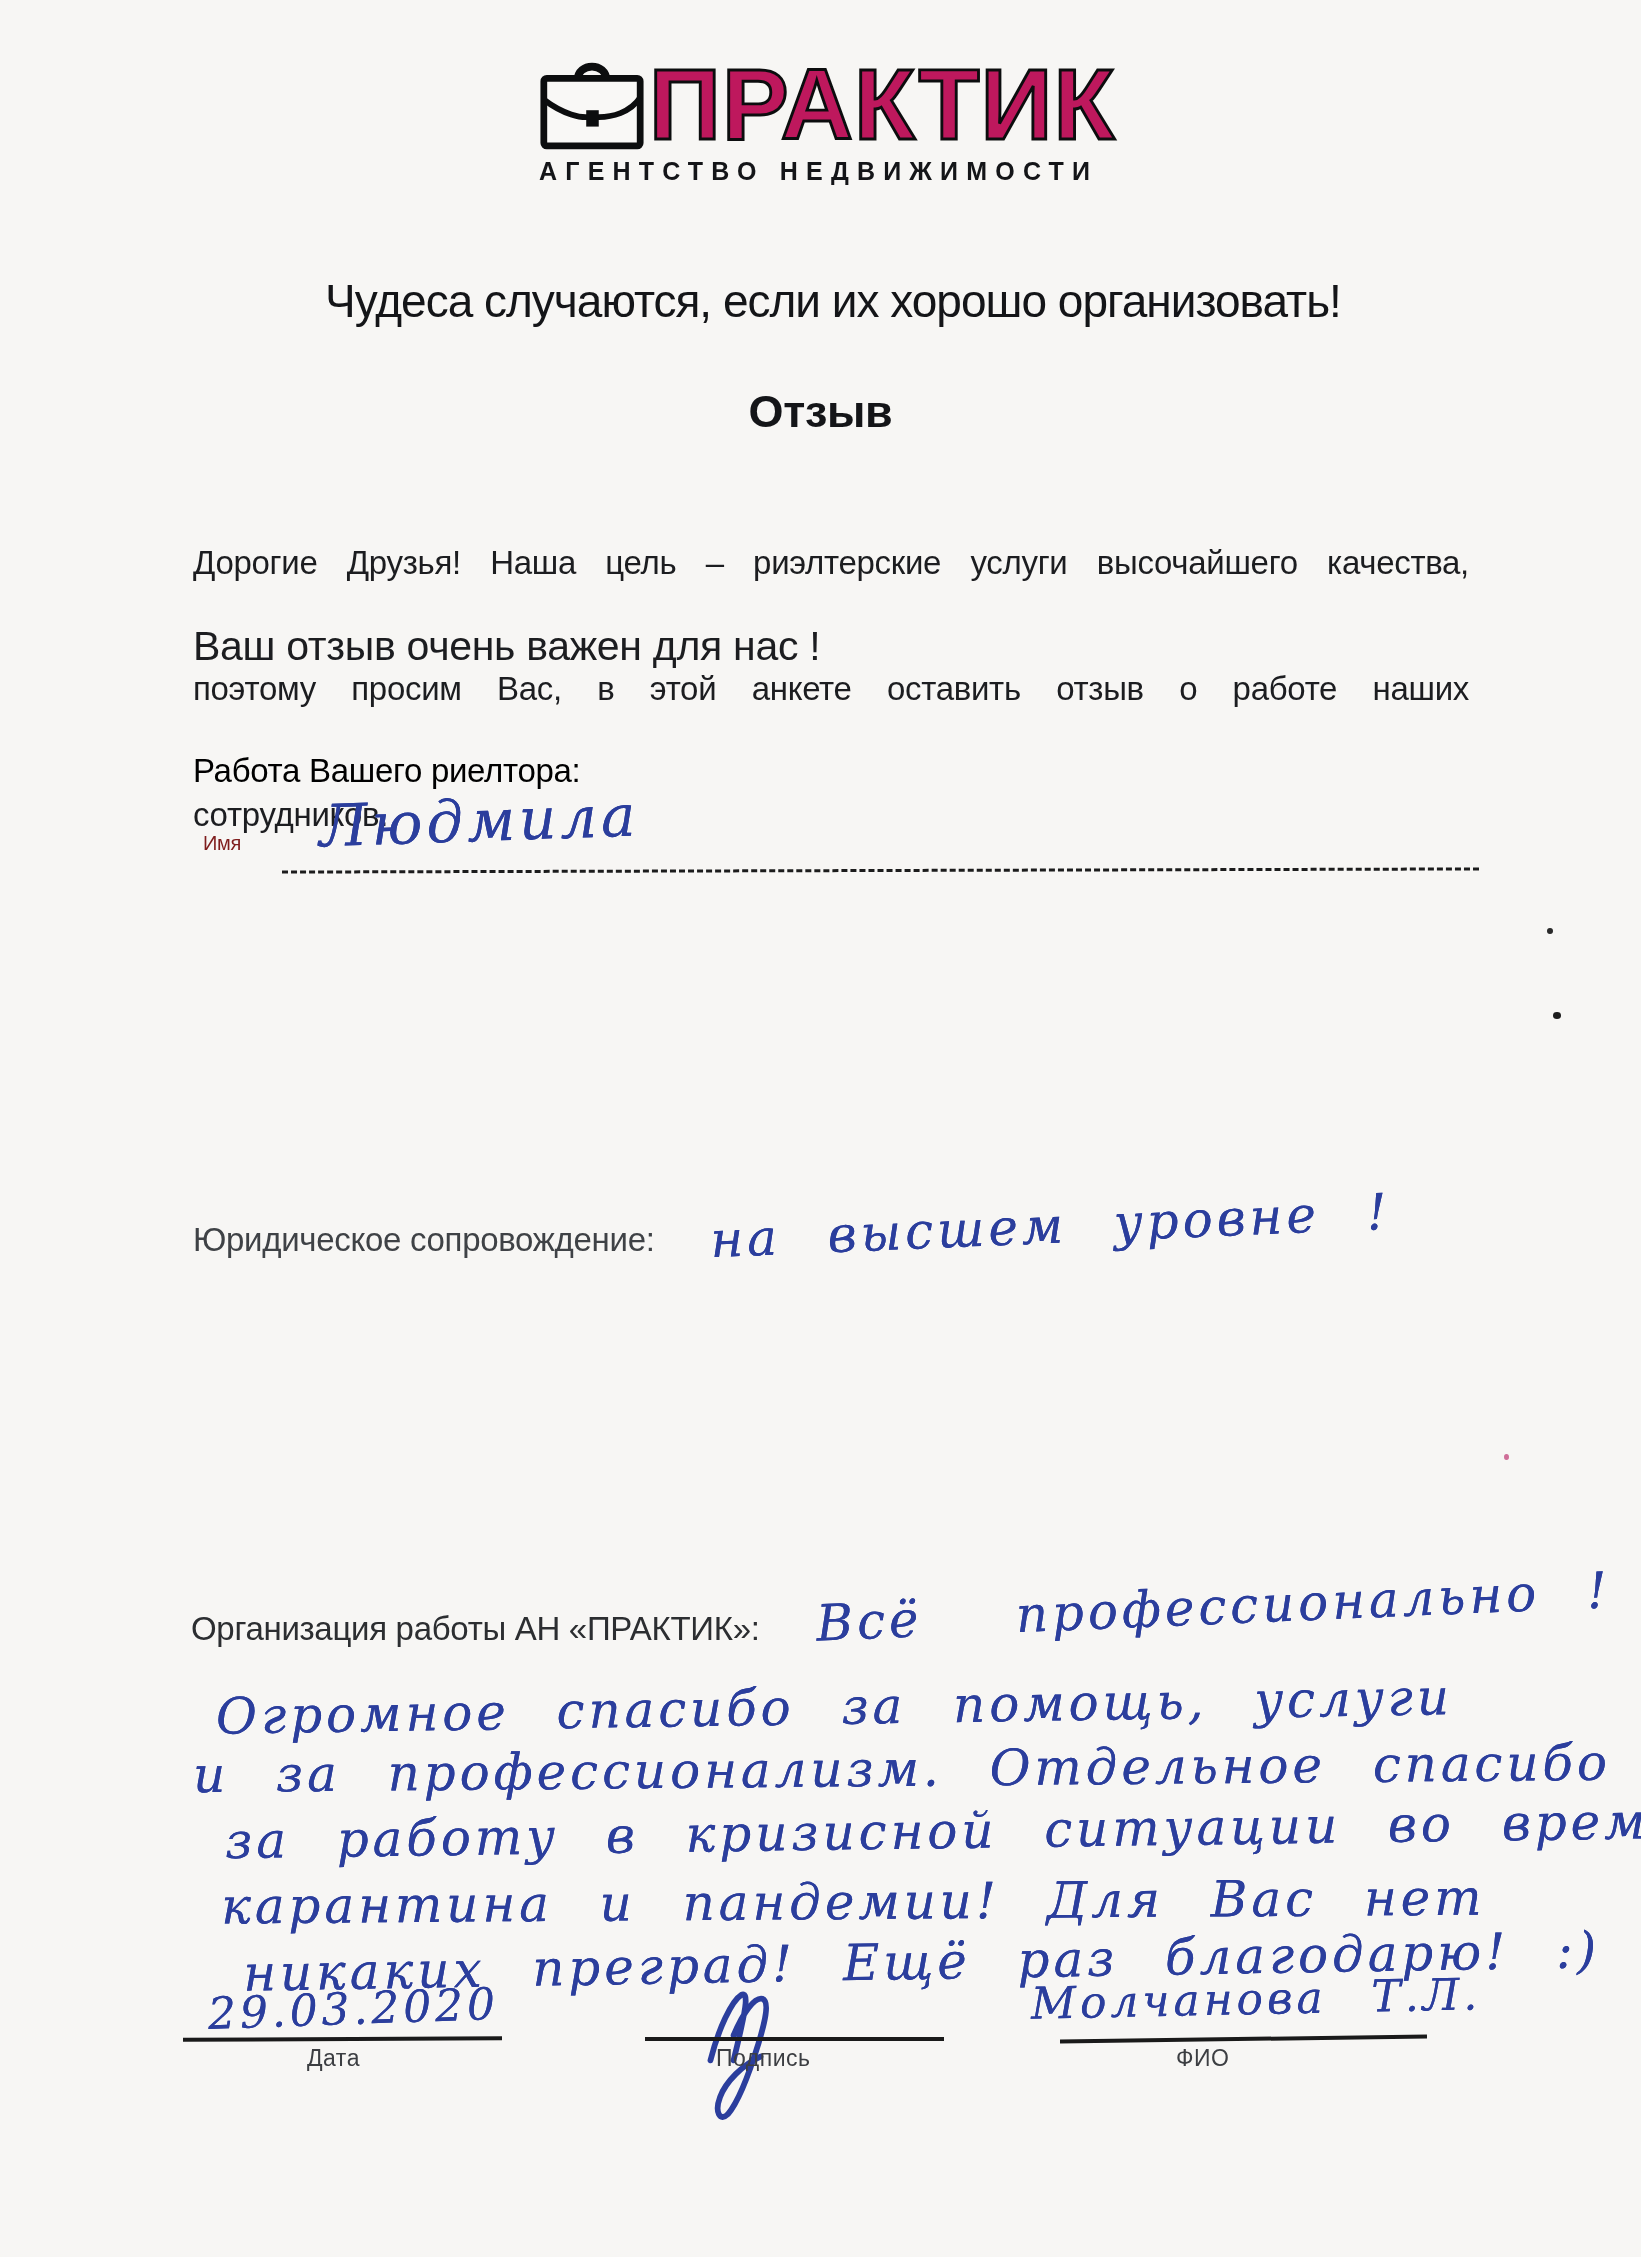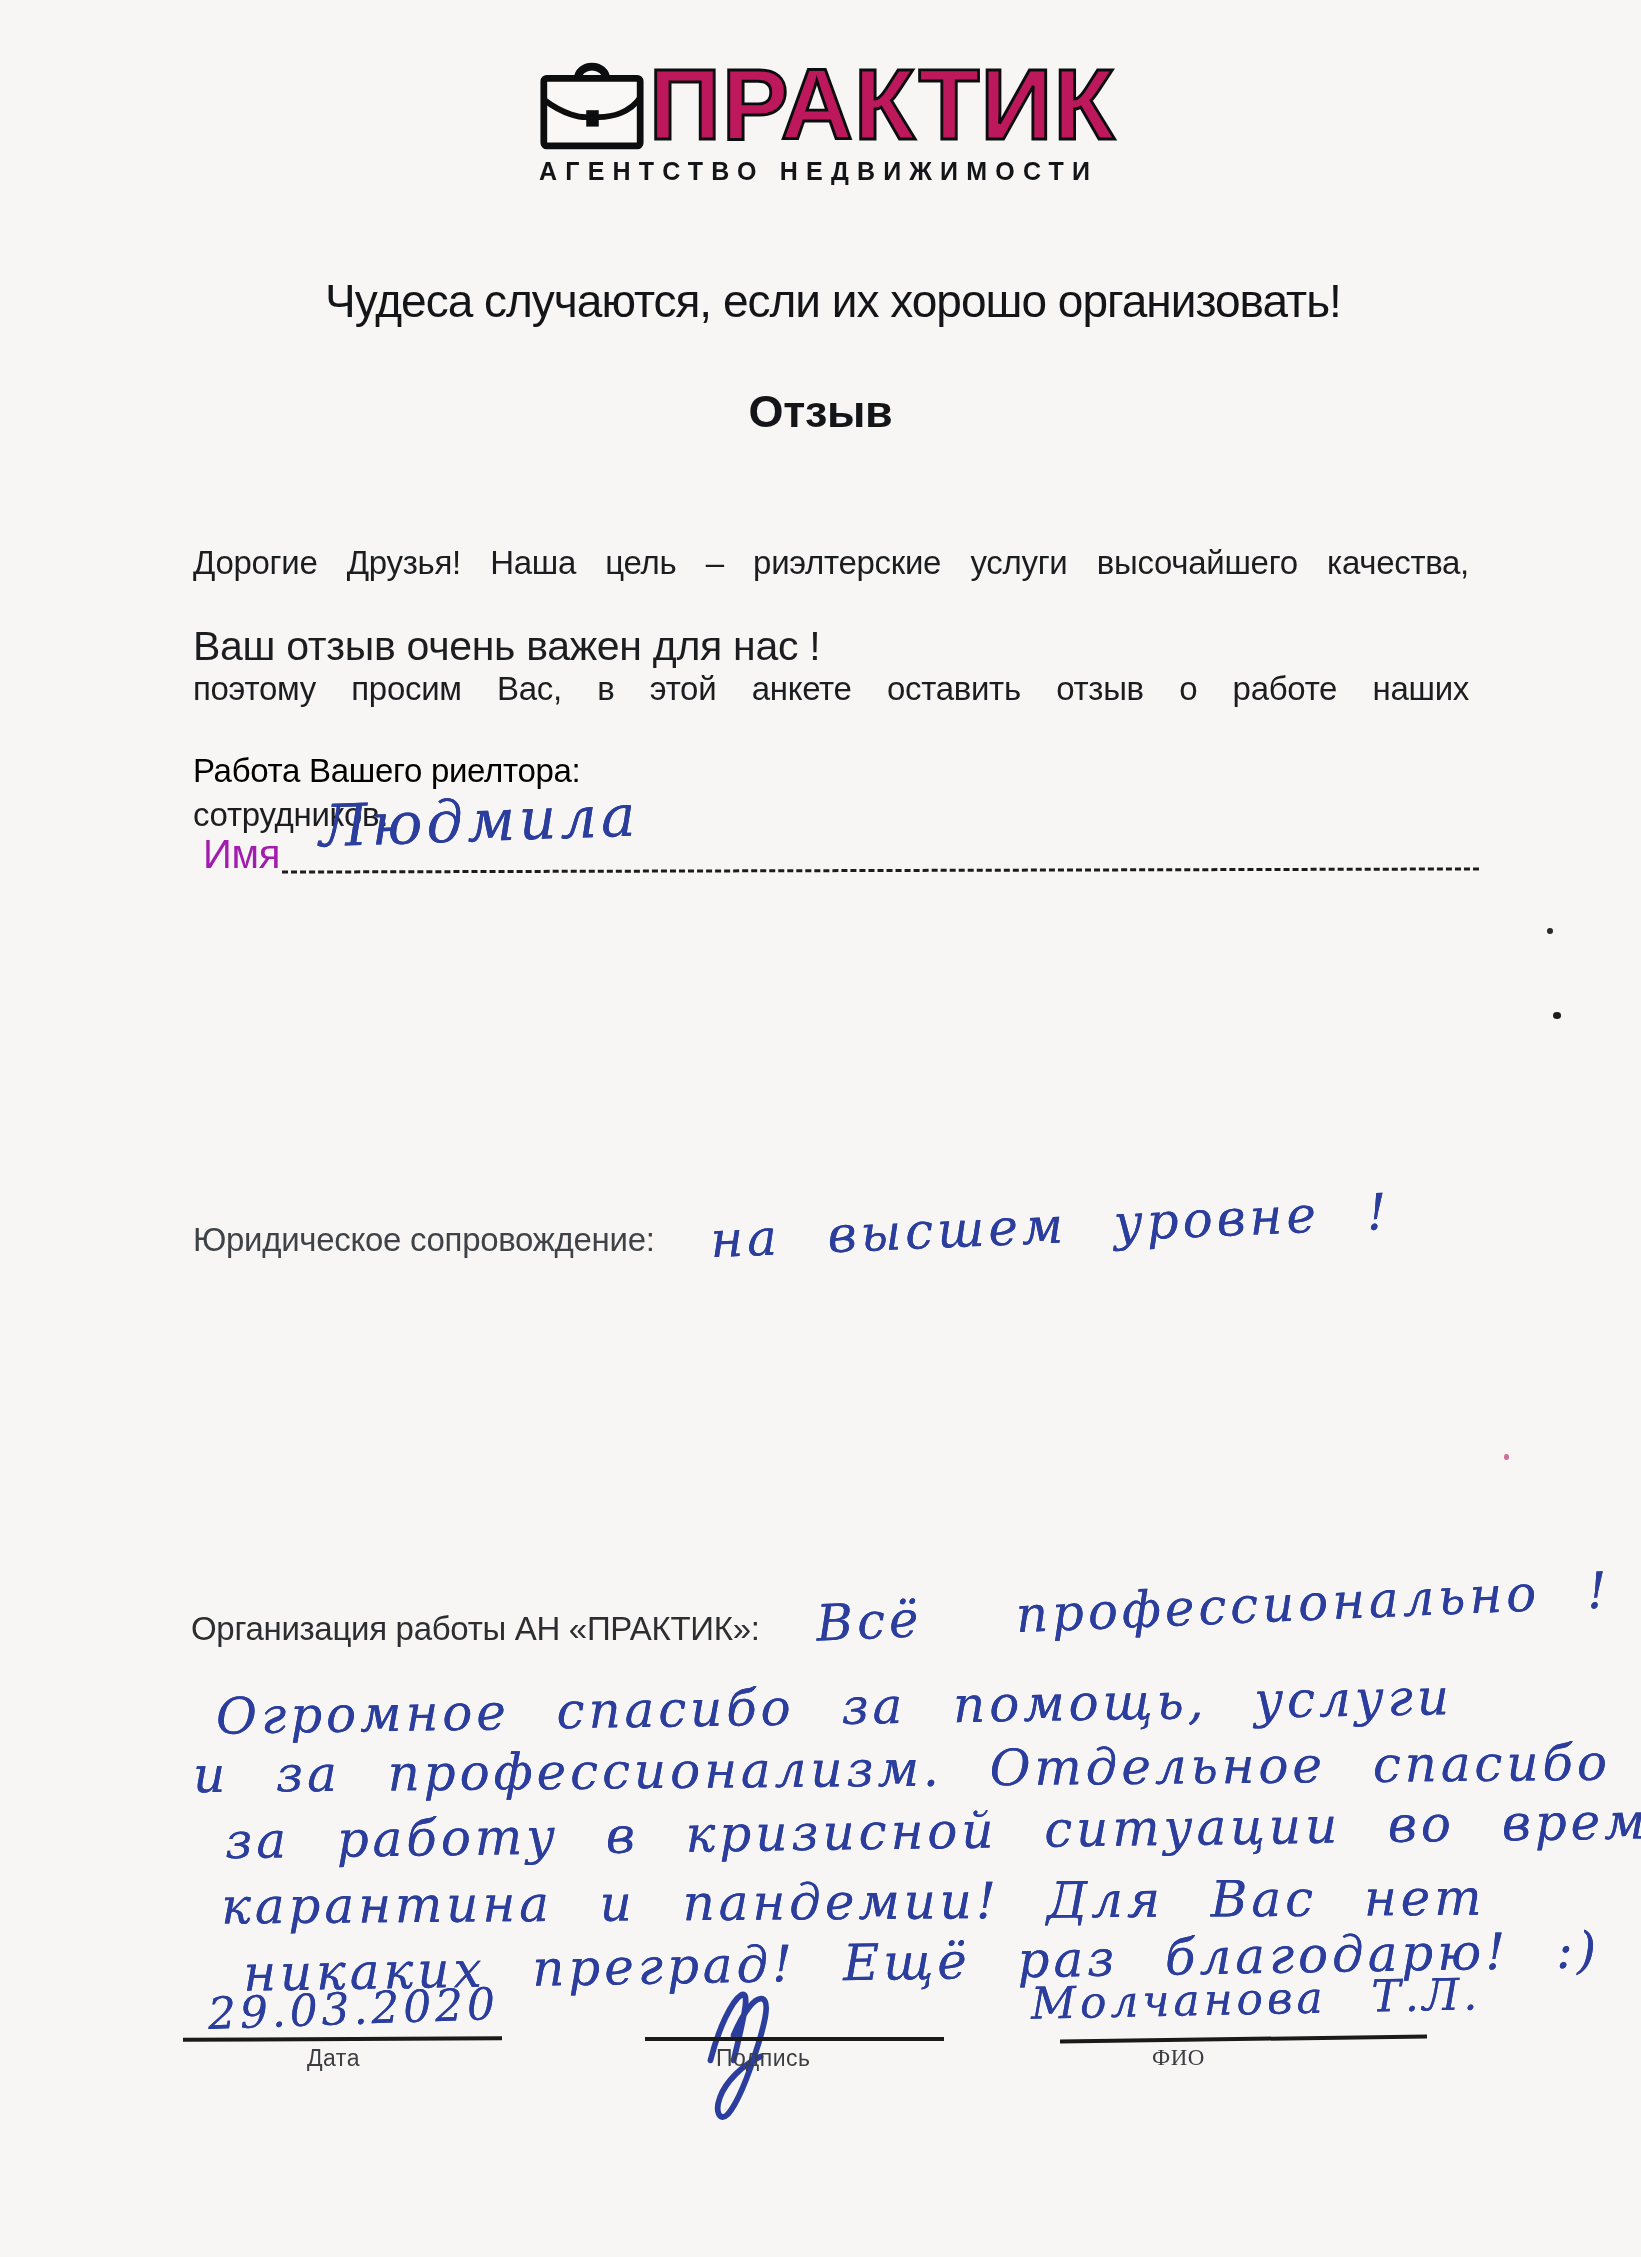--- a/index.html
+++ b/index.html
@@ -42,21 +42,21 @@
   .note{
     position:absolute;left:193px;top:623px;
     font-size:41px;color:#1c1d20;
   }
   .sec-label{position:absolute;font-size:33px;line-height:1.2;}
   .lbl-realtor{left:193px;top:751px;color:#000000;font-weight:normal;}
   .lbl-legal{left:193px;top:1220px;color:#3f4246;}
   .lbl-org{left:191px;top:1609px;color:#2c2e31;}
   .name-label{
     position:absolute;left:203px;top:832px;
-    font-size:40px;color:#a21caf;
+    font-size:20px;color:#7f1d1d;
   }
   .dash-line{
     position:absolute;left:282px;top:865px;width:1197px;height:3.9px;
     border-bottom:3.9px dashed #1c1c1c;
     transform:rotate(-0.15deg);
   }
   
   .hw{
     position:absolute;
     font-family:"DejaVu Serif",serif;
@@ -81,21 +81,21 @@
   .sig-underline{position:absolute;top:2037px;height:3.9px;background:#1a1a1a;}
   .u-date{left:183px;width:319px;transform:rotate(-0.3deg);}
   .u-sign{left:645px;width:299px;}
   .u-fio{left:1060px;width:367px;transform:rotate(-0.8deg);}
   .sig-label{
     position:absolute;top:2045px;
     font-size:23px;color:#3c3e42;letter-spacing:0.5px;
   }
   .sl-date{left:307px;}
   .sl-sign{left:716px;}
-  .sl-fio{left:1152px;font-family:Liberation Serif, serif;}
+  .sl-fio{left:1176px;}
   .sig-svg{position:absolute;left:693px;top:1968px;}
   .brief-svg{position:absolute;left:539px;top:54px;}
   
   .speck{position:absolute;border-radius:50%;}
   .sp1{left:1547px;top:928px;width:5.8px;height:5.8px;background:#2a2a2a;}
   .sp2{left:1553px;top:1012px;width:7.7px;height:6.8px;background:#1d1d1d;}
   .sp3{left:1504px;top:1454px;width:4.8px;height:5.8px;background:#c2407a;opacity:.75;}
 </style>
 </head>
 <body>

